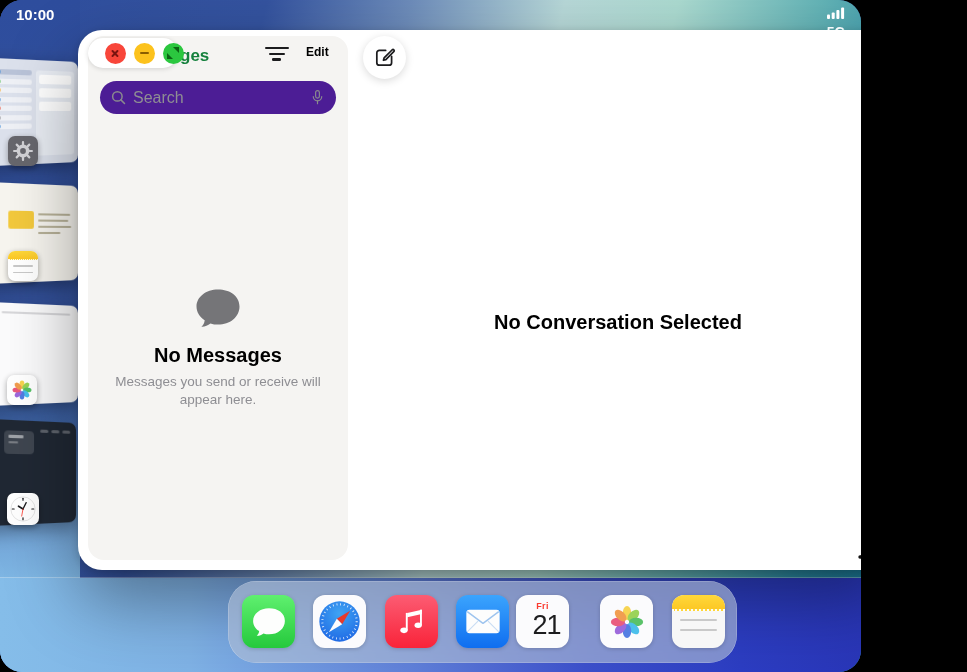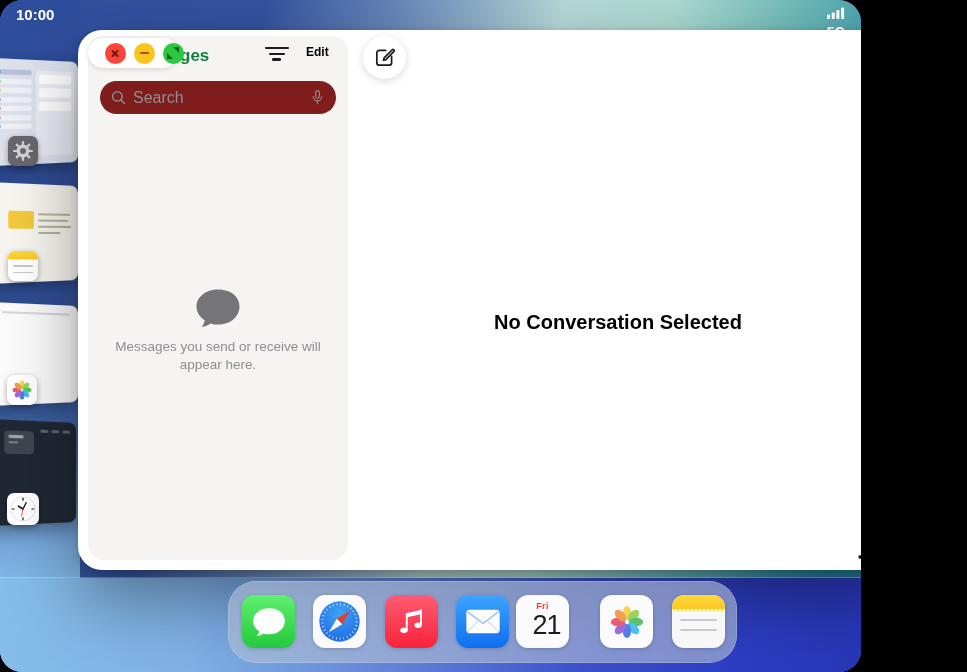--- a/index.html
+++ b/index.html
@@ -70,21 +70,21 @@
   .tl .minus{position:absolute;left:6px;top:9.6px;width:9px;height:2px;background:#8a5d00;border-radius:1px;}
   .tl .gz1{position:absolute;left:4.6px;top:10px;width:0;height:0;
     border-bottom:6.4px solid #0b6414;border-right:6.4px solid transparent;}
   .tl .gz2{position:absolute;right:4.6px;top:4.6px;width:0;height:0;
     border-top:6.4px solid #0b6414;border-left:6.4px solid transparent;}
   .wtitle{position:absolute;left:102px;top:16px;font-size:17px;font-weight:700;color:#15803d;z-index:6;}
   .filter{position:absolute;left:186px;top:17px;width:25px;height:14px;z-index:6;cursor:pointer;}
   .filter i{display:block;background:#1c1c1e;height:2.4px;border-radius:1.2px;margin:0 auto 3.2px auto;}
   .filter i:nth-child(1){width:24px;}.filter i:nth-child(2){width:16px;}.filter i:nth-child(3){width:9px;}
   .edit{position:absolute;left:228px;top:15px;font-size:12px;font-weight:600;color:#000;z-index:6;cursor:pointer;}
-  .search{position:absolute;left:22px;top:51px;width:236px;height:33px;border-radius:16.5px;background:#7f1d1d;
+  .search{position:absolute;left:22px;top:51px;width:236px;height:33px;border-radius:16.5px;background:#4c1d95;
     display:flex;align-items:center;padding:0 11px;gap:7px;}
   .search .ph{color:#8f8e93;font-size:16px;flex:1;}
   .compose{position:absolute;left:285px;top:6px;width:43px;height:43px;border-radius:50%;background:#fff;
     box-shadow:0 2px 9px rgba(0,0,0,.15);display:flex;align-items:center;justify-content:center;cursor:pointer;}
   .empty{position:absolute;left:22px;top:258px;width:236px;text-align:center;}
   .empty h3{margin:12px 0 0 0;font-size:20px;font-weight:700;color:#000;}
   .empty p{margin:6px auto 0 auto;width:208px;font-size:13.5px;line-height:18px;color:#8e8e93;}
   .mainTitle{position:absolute;left:270px;top:281px;width:540px;text-align:center;
     font-size:20px;font-weight:700;color:#000;}
   .resize{position:absolute;right:6px;bottom:10px;width:26px;height:26px;cursor:nwse-resize;}
@@ -260,20 +260,21 @@
           <path d="M13.2 4.6 H6.6 A2.6 2.6 0 0 0 4 7.2 V17.4 A2.6 2.6 0 0 0 6.6 20 H16.8 A2.6 2.6 0 0 0 19.4 17.4 V10.8"></path>
           <path d="M20.1 3.9 L11.6 12.4 L10.9 14.9 L13.4 14.2 L21.9 5.7 A1.3 1.3 0 0 0 20.1 3.9 Z"></path>
         </g>
       </svg>
     </div>
 
     <div class="empty">
       <svg width="46" height="40" viewBox="0 0 46 40">
         <path fill="#757578" d="M23 1.5 C11 1.5 1.5 9 1.5 18.5 c0 5.6 3.2 10.6 8.2 13.7 -0.3 2.7 -1.5 4.8 -3.3 6.5 3 0.3 6.5 -1.3 9 -3.3 2.4 0.8 5 1.2 7.6 1.2 12 0 21.5 -7.6 21.5 -18.1 S35 1.5 23 1.5 z"></path>
       </svg>
+      <h3>No Messages</h3>
       <p>Messages you send or receive will appear here.</p>
     </div>
 
     <div class="mainTitle">No Conversation Selected</div>
 
     <svg class="resize" viewBox="0 0 26 26">
       <path d="M23 4 A19 19 0 0 1 4 23" fill="none" stroke="#111" stroke-width="3.4" stroke-linecap="round"></path>
     </svg>
   </div>
 

